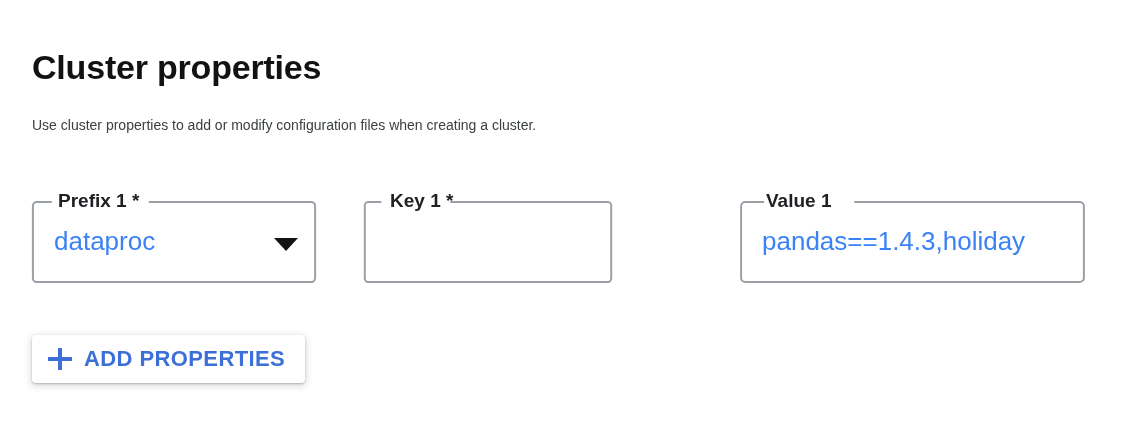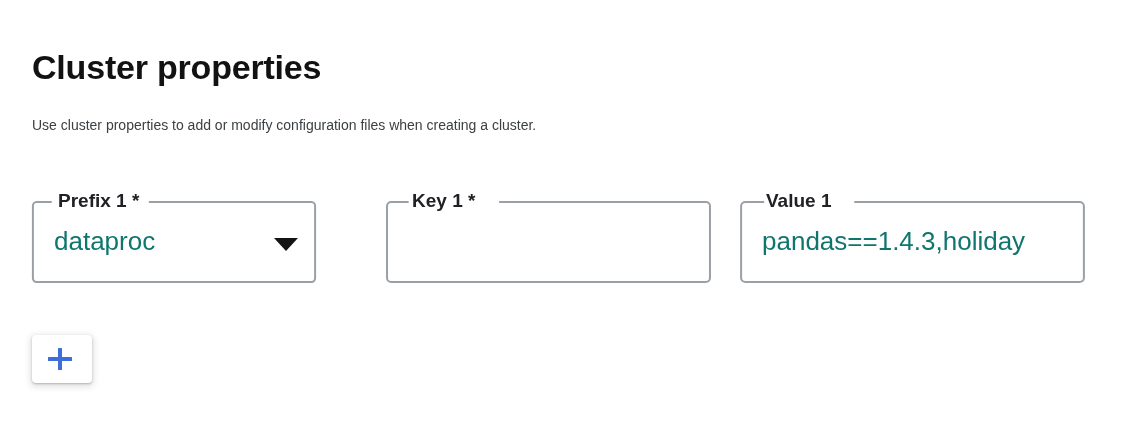--- a/index.html
+++ b/index.html
@@ -95,21 +95,21 @@
 
   .mdc-field .field-value {
     position: absolute;
     left: 22px;
     top: 20px;
     right: 18px;
     height: 40px;
     line-height: 40px;
     font-size: 26px;
     font-weight: 400;
-    color: #0f766e;
+    color: #3b82f6;
     white-space: nowrap;
     overflow: hidden;
     text-overflow: clip;
   }
 
   .mdc-field.has-arrow .field-value {
     right: 58px;
   }
 
   .select-arrow {
@@ -118,21 +118,21 @@
     top: 37px;
     width: 0;
     height: 0;
     border-left: 12px solid transparent;
     border-right: 12px solid transparent;
     border-top: 13px solid #131313;
   }
 
   
   #field-prefix { left: 32px;  top: 201px; width: 284px; }
-  #field-key    { left: 386px; top: 201px; width: 325px; }
+  #field-key    { left: 364px; top: 201px; width: 248px; }
   #field-value  { left: 740px; top: 201px; width: 345px; }
 
   
   .add-button {
     position: absolute;
     left: 32px;
     top: 335px;
     height: 48px;
     padding: 0 20px 0 16px;
     display: flex;
@@ -216,15 +216,16 @@
         </svg>
       </div>
       <span class="notch-label">Value 1</span>
       <span class="field-value">pandas==1.4.3,holiday</span>
     </div>
 
   </div>
 
   <button class="add-button">
     <span class="plus-icon"></span>
+    <span class="btn-label">ADD PROPERTIES</span>
   </button>
 
 </div>
 
 </body></html>

